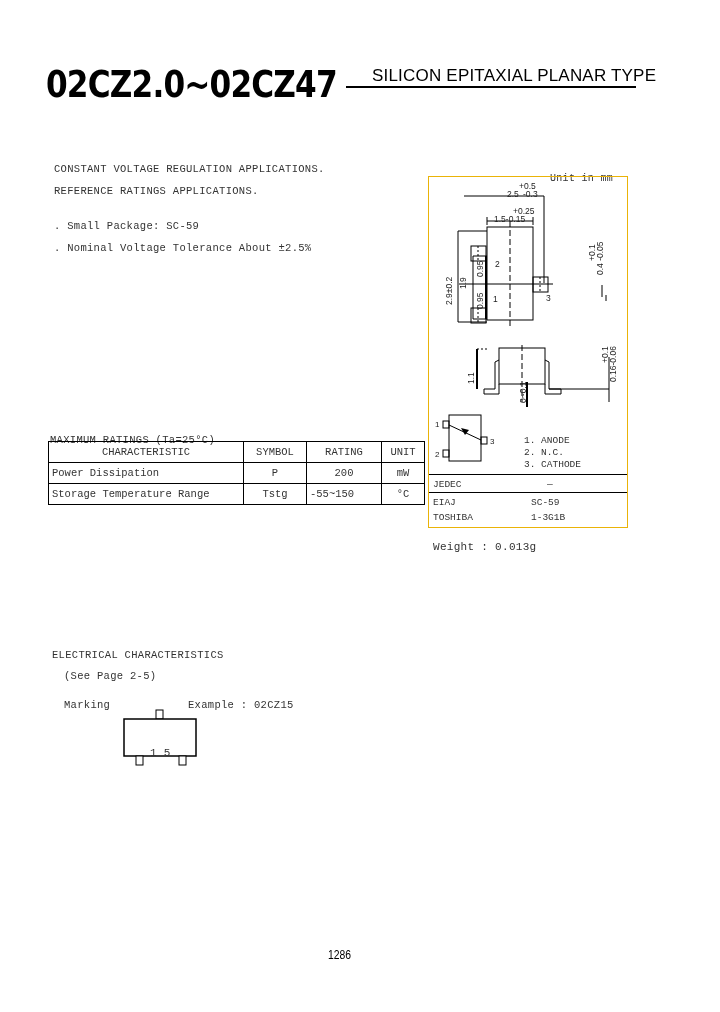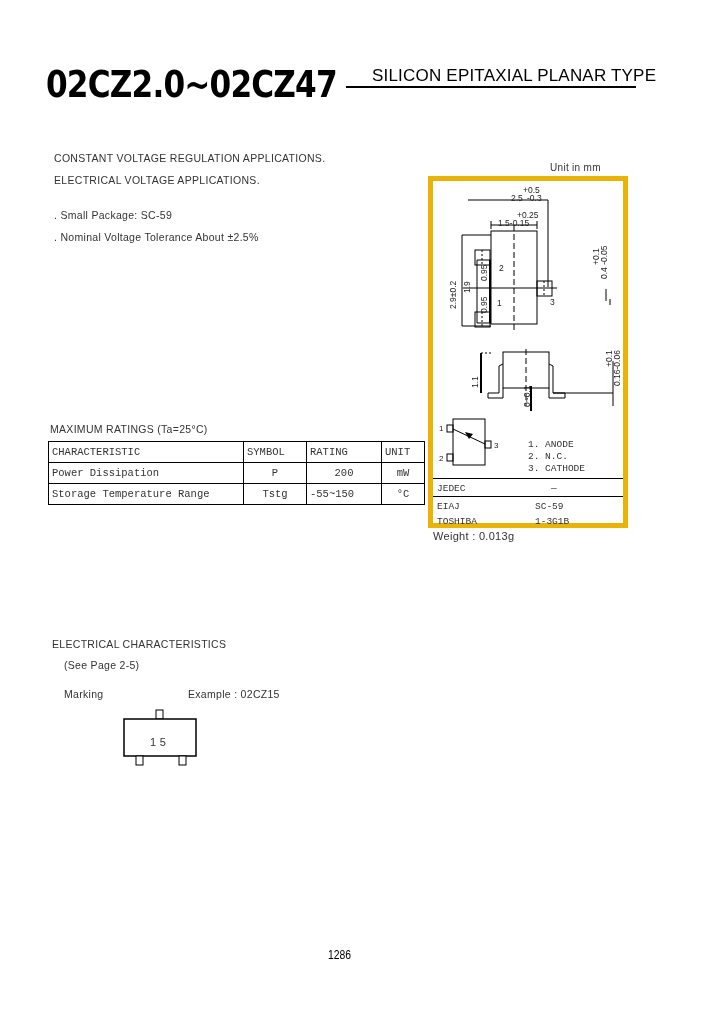--- a/index.html
+++ b/index.html
@@ -1,40 +1,40 @@
 <!DOCTYPE html>
 <html><head>
 <meta charset="utf-8">
 <style>
   html, body { margin:0; padding:0; background:#fff; }
   body { width:720px; height:1012px; position:relative; overflow:hidden; color:#000;
          font-family:"DejaVu Sans Mono", monospace; }
   .abs { position:absolute; }
-  .mono { font-family:Liberation Sans, sans-serif; font-size:10.5px; color:#333; letter-spacing:0.3px; }
+  .mono { font-family:Liberation Mono, monospace; font-size:10.5px; color:#333; letter-spacing:0.3px;margin-top:11px; }
   .title { left:46px; top:62px; font-family:"DejaVu Sans", sans-serif; font-weight:bold; font-size:38px;
            transform:scaleX(0.82); transform-origin:left top; letter-spacing:-1px; line-height:44px; }
   .subtitle { left:372px; top:66px; font-family:"Liberation Sans", sans-serif; font-size:17px; letter-spacing:0.2px; }
   .title-rule { left:346px; top:86px; width:290px; height:2px; background:#000; }
   table.mr { border-collapse:collapse; position:absolute; left:48px; top:441px; }
   table.mr td, table.mr th { border:1px solid #000; height:20px; padding:0 3px; font-weight:normal;
        font-family:"Liberation Mono", monospace; font-size:10.5px; color:#333; }
-  table.mr th { text-align:left; }
-  .pkg-box { left:428px; top:176px; width:200px; height:352px; border:5px solid #eab308; box-sizing:border-box; }
+  table.mr th { text-align:center; }
+  .pkg-box { left:428px; top:176px; width:200px; height:352px; border:1px solid #eab308; box-sizing:border-box; }
   .pkg-row { position:absolute; left:0; width:100%; border-top:1px solid #000; }
   .pkg-cell { position:absolute; font-family:"Liberation Mono", monospace; font-size:9.5px; color:#333; }
 </style>
 </head>
 <body>
 
 <div class="abs title">02CZ2.0~02CZ47</div>
 <div class="abs title-rule"></div>
 <div class="abs subtitle">SILICON EPITAXIAL PLANAR TYPE</div>
 
 <div class="abs mono" style="left:54px;top:152px;">CONSTANT VOLTAGE REGULATION APPLICATIONS.</div>
-<div class="abs mono" style="left:54px;top:174px;">ELECTRICAL VOLTAGE APPLICATIONS.</div>
+<div class="abs mono" style="left:54px;top:174px;">REFERENCE RATINGS APPLICATIONS.</div>
 
 <div class="abs mono" style="left:54px;top:209px;">. Small Package:  SC-59</div>
 <div class="abs mono" style="left:54px;top:231px;">. Nominal Voltage Tolerance About ±2.5%</div>
 
 <div class="abs mono" style="left:550px;top:162px;font-size:10px;">Unit in mm</div>
 
 <div class="abs pkg-box">
 
   <svg width="200" height="230" style="position:absolute;left:0;top:0;" viewBox="0 0 200 230">
     <g stroke="#000" fill="none" stroke-width="1">

